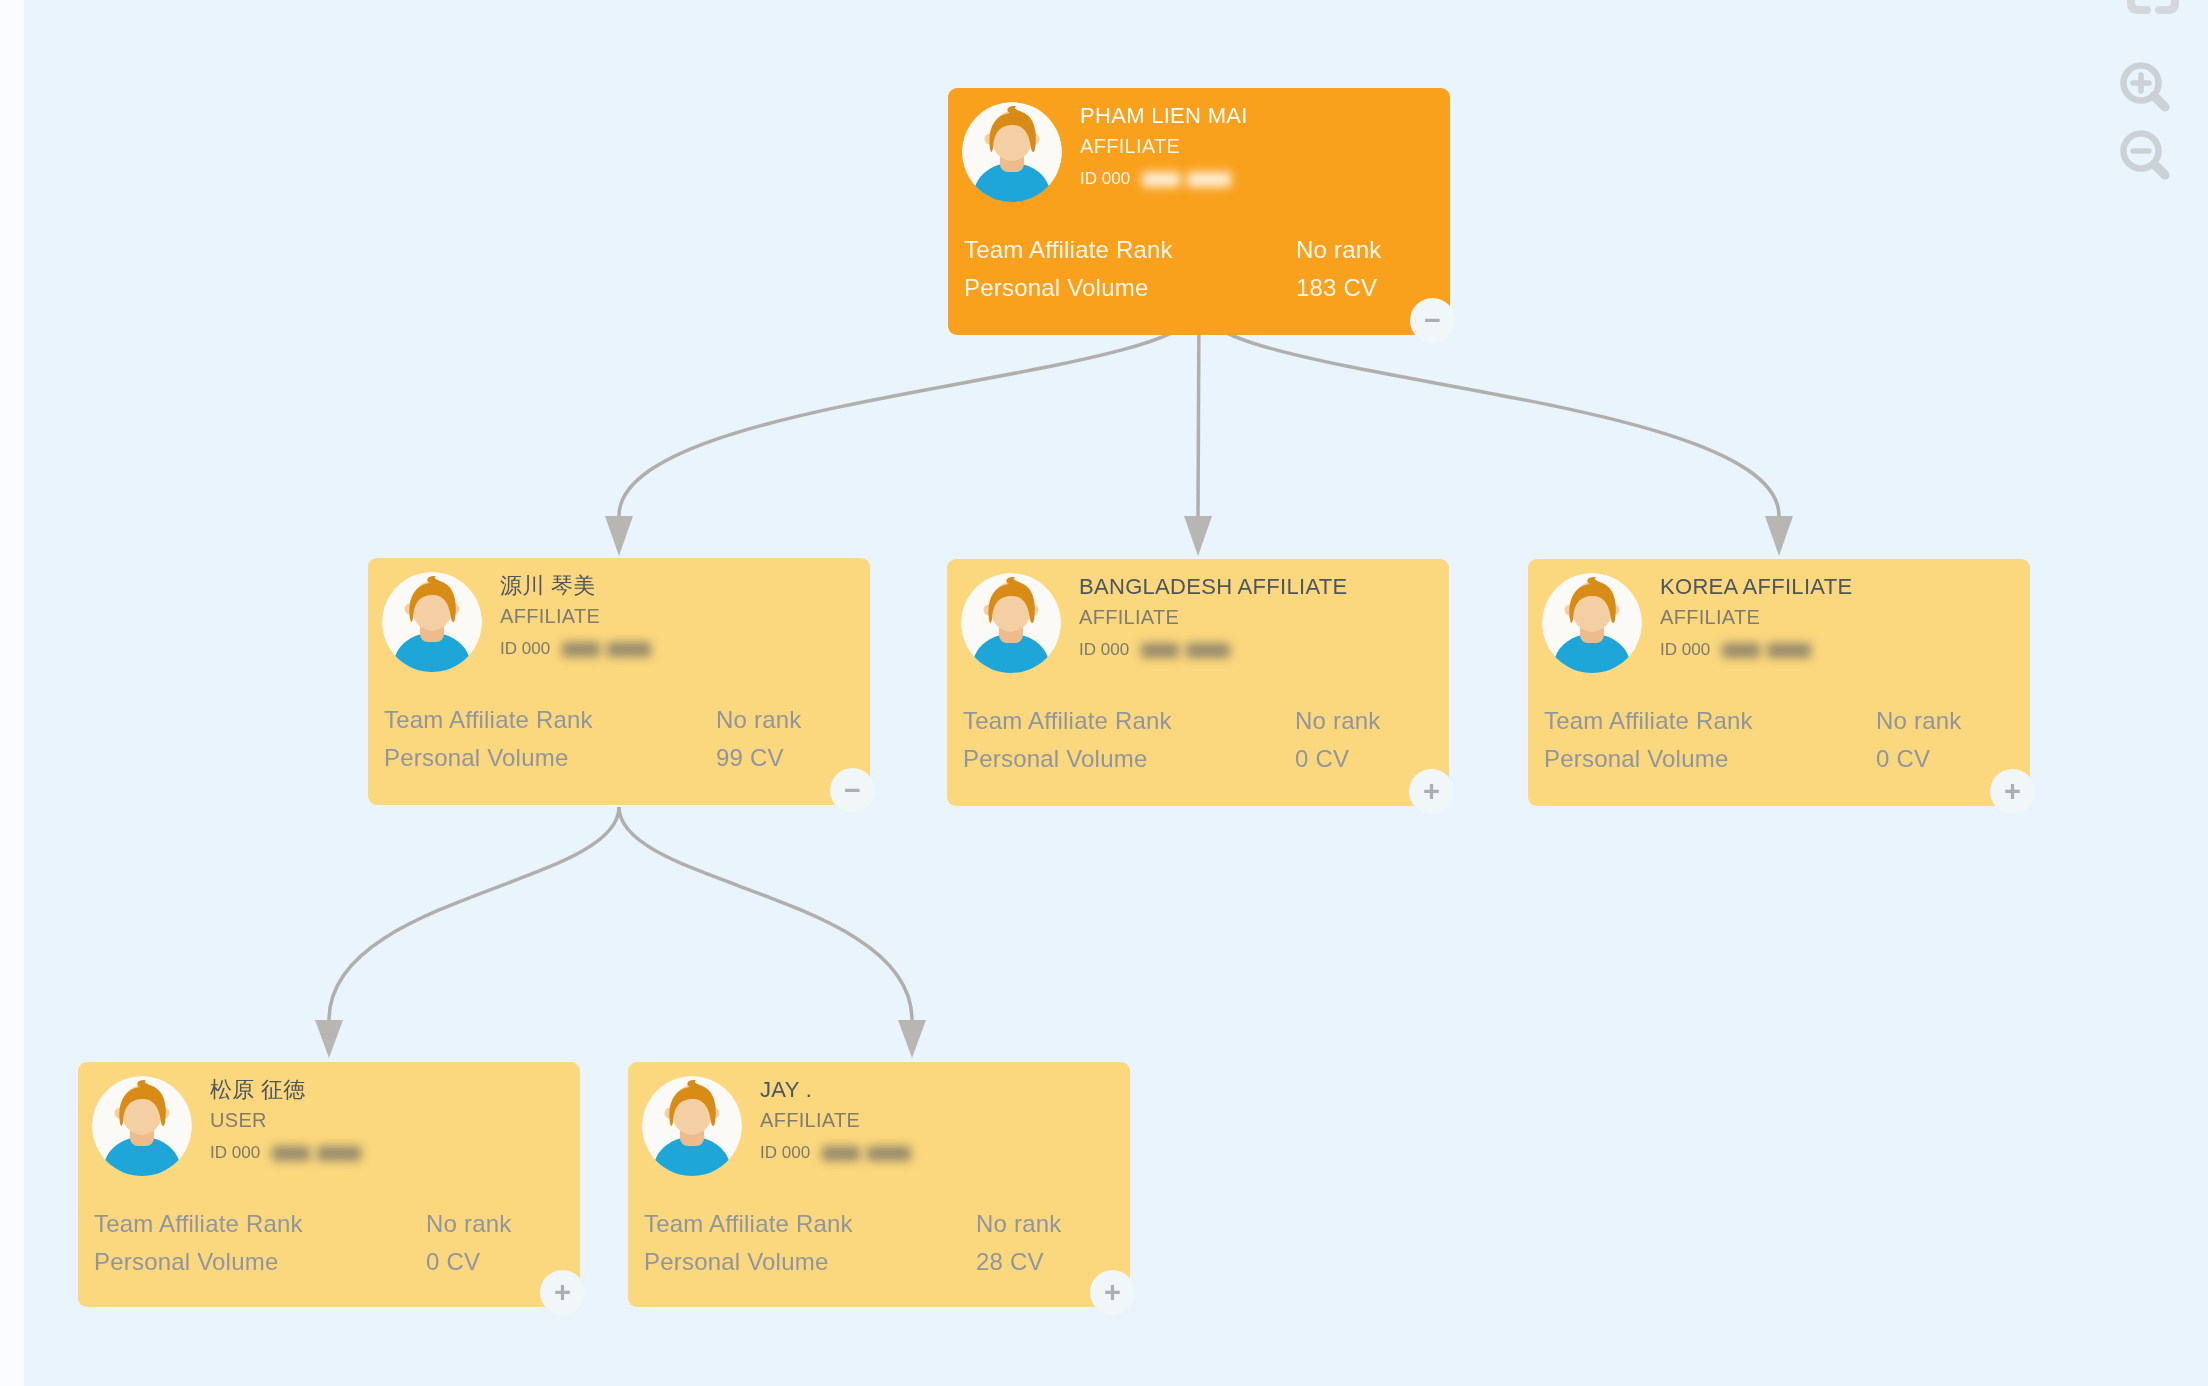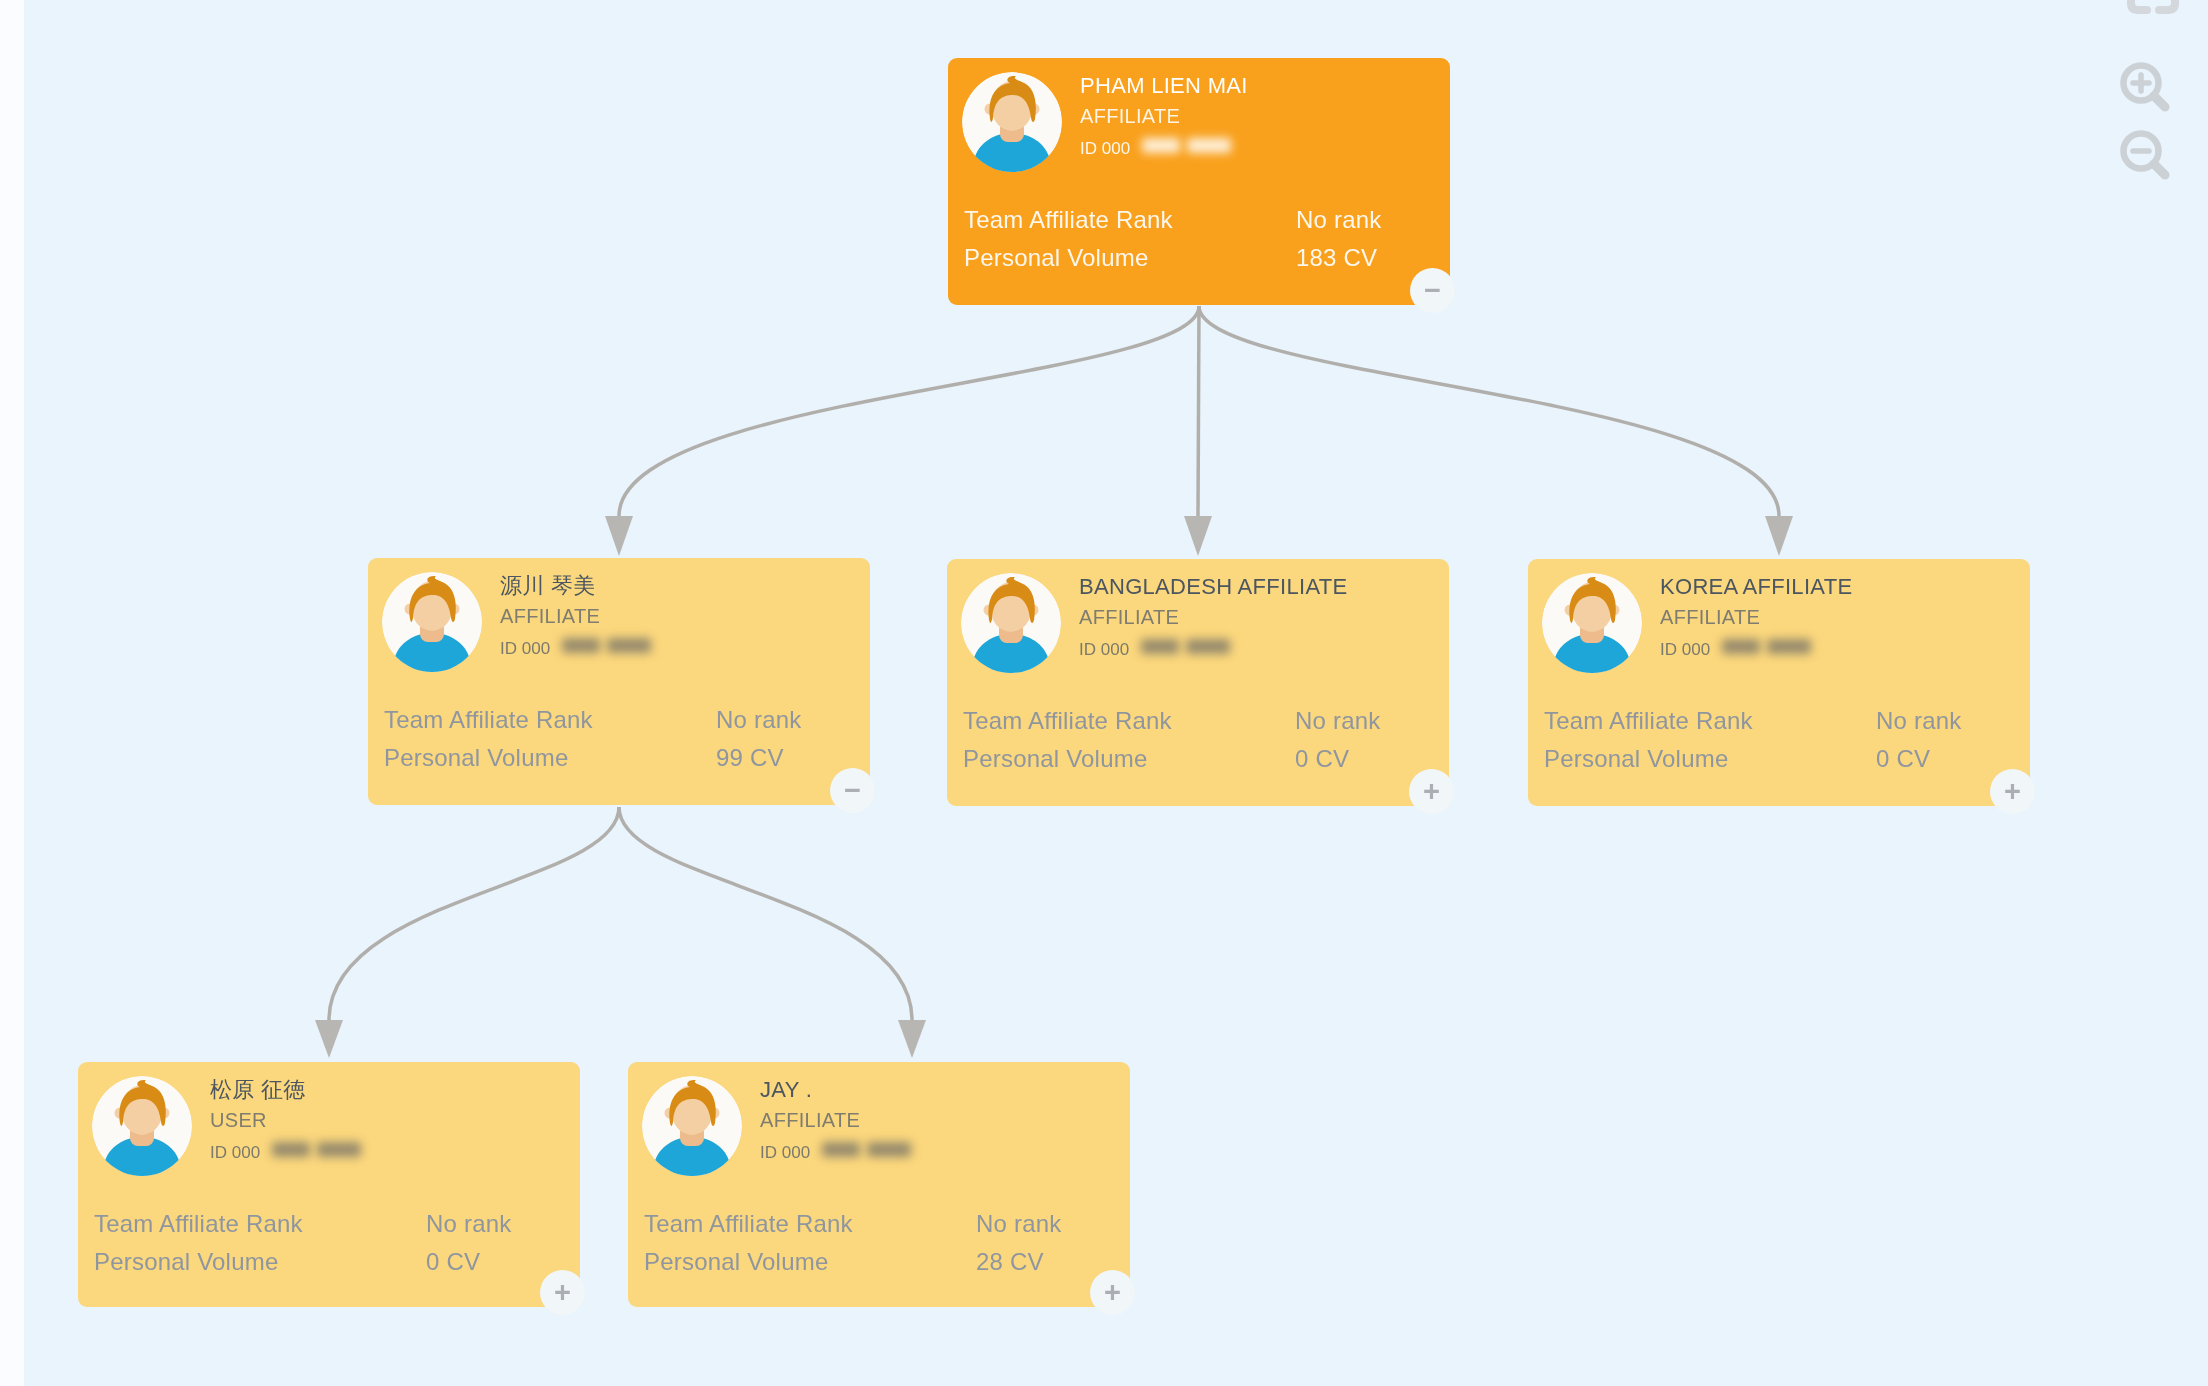--- a/index.html
+++ b/index.html
@@ -9,27 +9,27 @@
     background:#eaf4fc;
     font-family:"Liberation Sans","DejaVu Sans",sans-serif;
   }
   .left-strip{position:absolute;left:0;top:0;width:24px;height:1386px;background:#fafcff;}
   svg.edges{position:absolute;left:0;top:0;width:2208px;height:1386px;pointer-events:none;}
   svg.edges path{fill:none;stroke:#b1afac;stroke-width:3.5;}
   svg.edges polygon{fill:#b8b6b3;}
 
   
   .card{position:absolute;width:502px;height:247px;border-radius:9px;}
-  .card.orange{background:#f9a11d;}
+  .card.orange{background:#f9a11d;margin-top:30px;}
   .card.yellow{background:#fbd77d;}
   .avatar{position:absolute;left:14px;top:14px;width:100px;height:100px;border-radius:50%;}
   .hdr{position:absolute;left:132px;top:12px;right:16px;}
   .name{font-size:22px;line-height:32px;letter-spacing:.3px;white-space:nowrap;}
   .role{font-size:20px;line-height:22px;margin-top:3px;letter-spacing:.3px;}
-  .idrow{font-size:17px;line-height:22px;margin-top:11px;display:flex;align-items:flex-start;}
+  .idrow{font-size:17px;line-height:22px;margin-top:11px;display:flex;align-items:center;}
   .blurseg{display:inline-block;height:15px;border-radius:3px;filter:blur(5px);}
   .blurseg.s1{width:38px;margin-left:12px;}
   .blurseg.s2{width:44px;margin-left:7px;}
   .card.orange .name,{color:#ffffff;}
   .card.orange .name{color:#ffffff;}
   .card.orange .role{color:rgba(255,255,255,.88);}
   .card.orange .idrow{color:rgba(255,255,255,.92);}
   .card.orange .blurseg{background:rgba(255,255,255,.82);}
   .card.yellow .name{color:#4b5660;}
   .card.yellow .role{color:#7f7d6f;}

